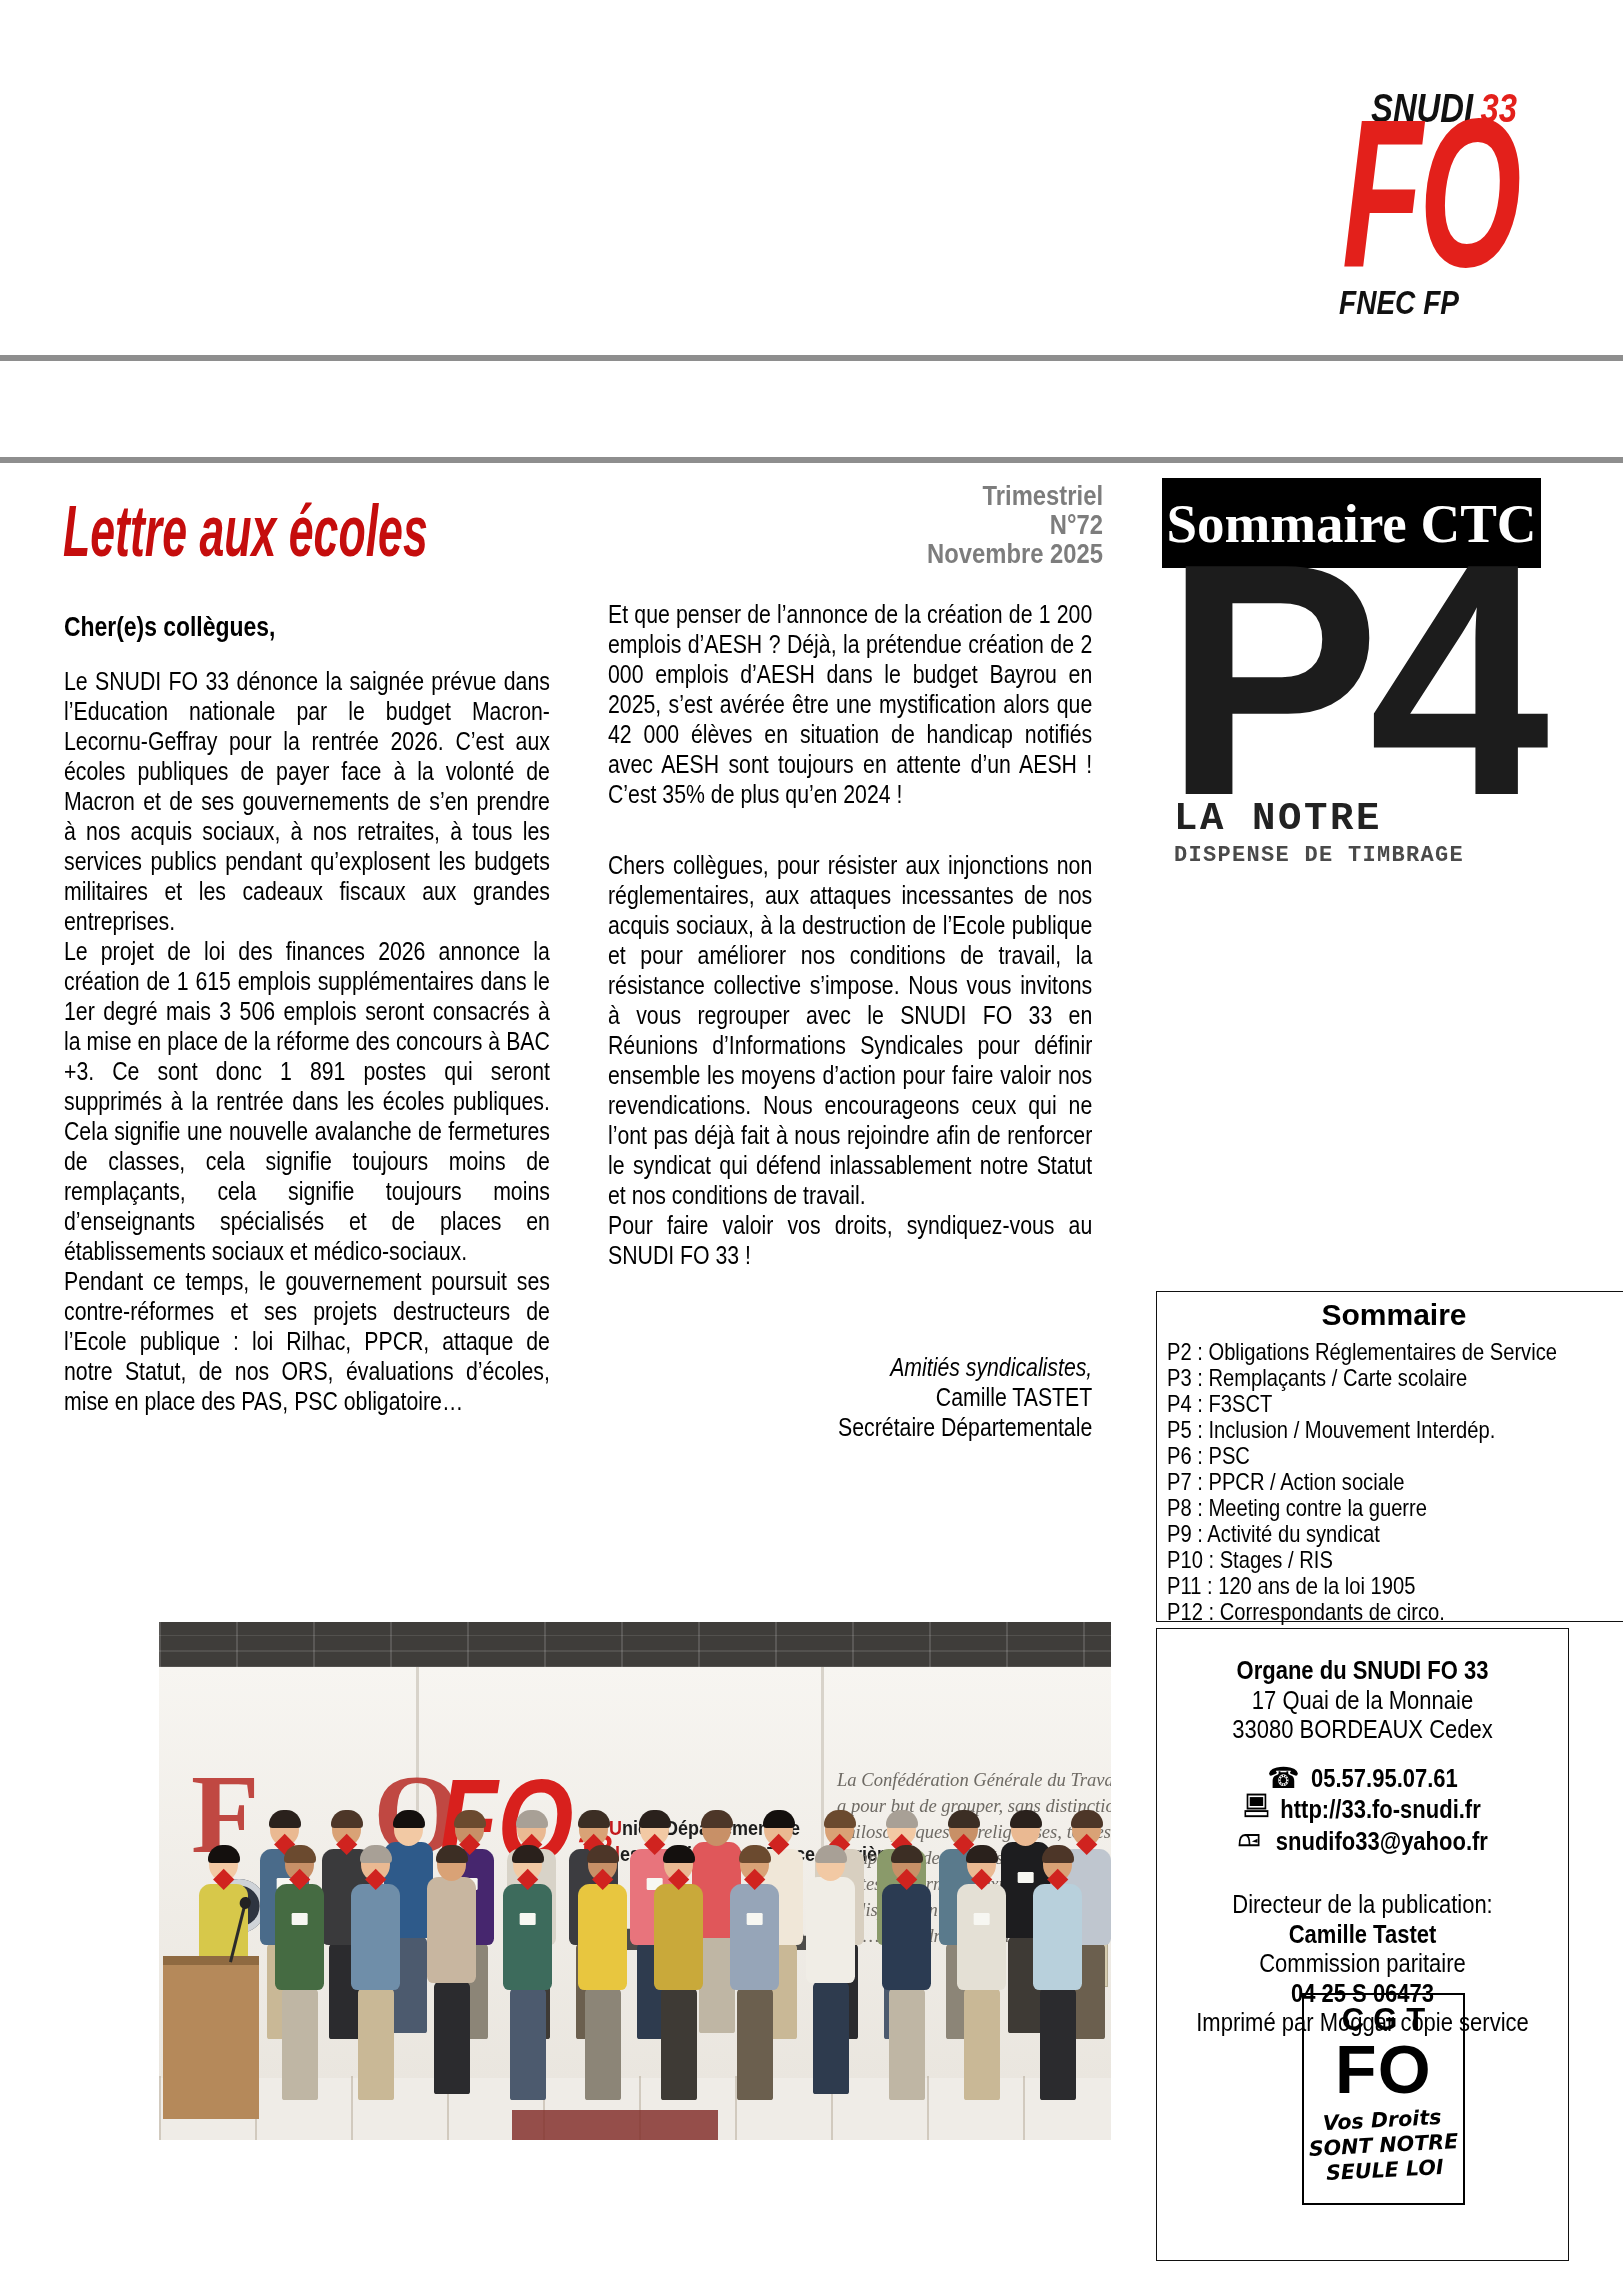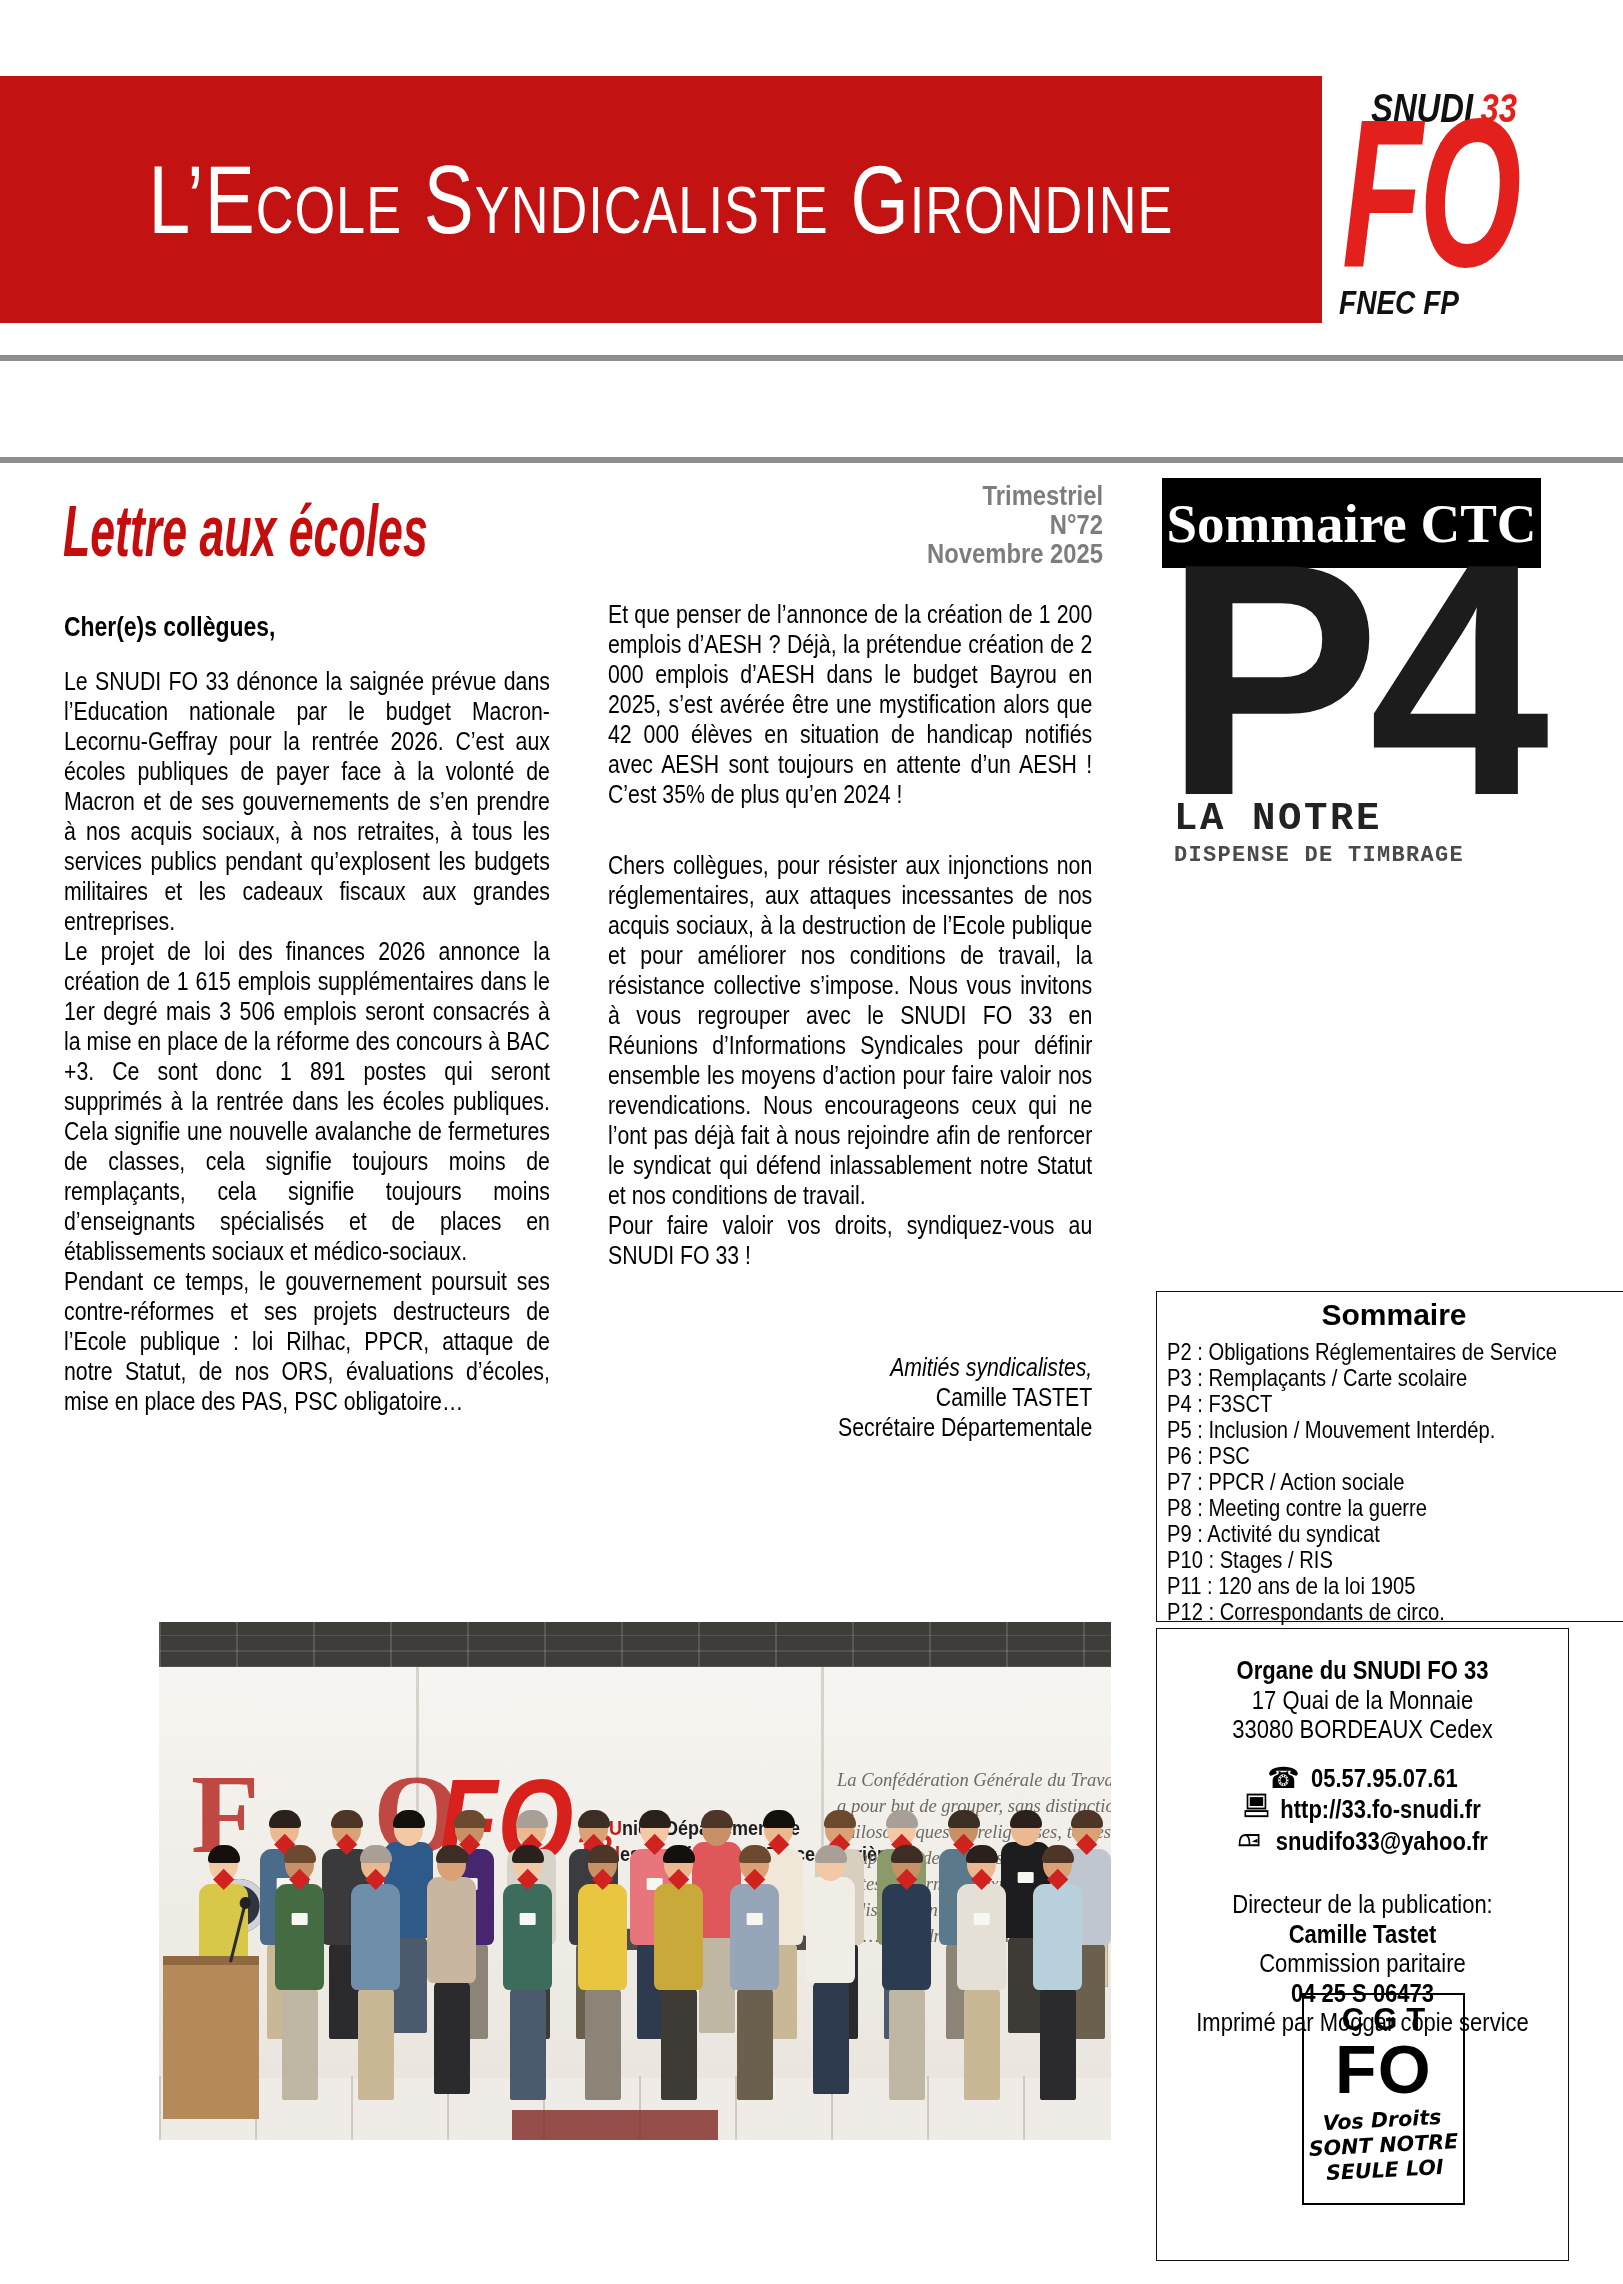--- a/index.html
+++ b/index.html
@@ -133,23 +133,20 @@
   .front .legs{height:112px;}
 
   .caption{position:absolute;left:173px;top:2159px;width:861px;font-family:"Liberation Serif",serif;
            font-weight:bold;font-style:italic;font-size:29.6px;line-height:36px;color:#000;}
 </style>
 </head>
 <body>
 
 <div class="page">
 
-  <div class="banner">
-    <div class="banner-title">L’Ecole Syndicaliste Girondine</div>
-  </div>
   <div class="logo">
     <div class="logo-snudi">
       <span>SNUDI</span><span class="dept">33</span>
     </div>
     <div class="logo-fo">FO</div>
     <div class="logo-fnec">FNEC FP</div>
   </div>
 
   <div class="rule rule-1"></div>
   <div class="rule rule-2"></div>

